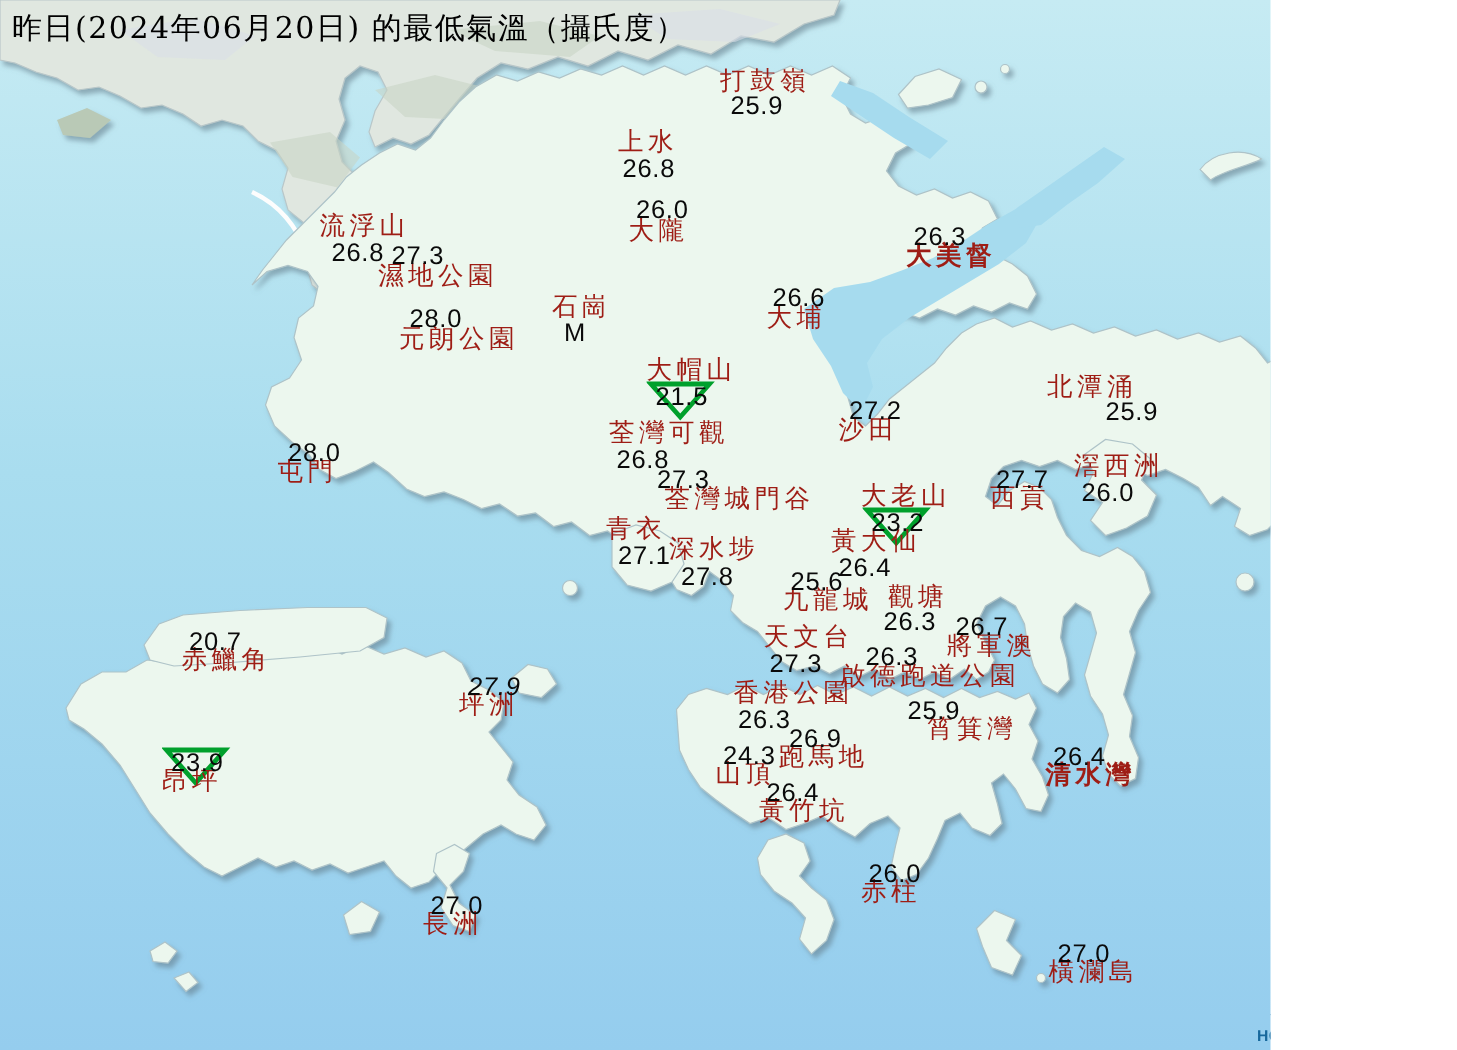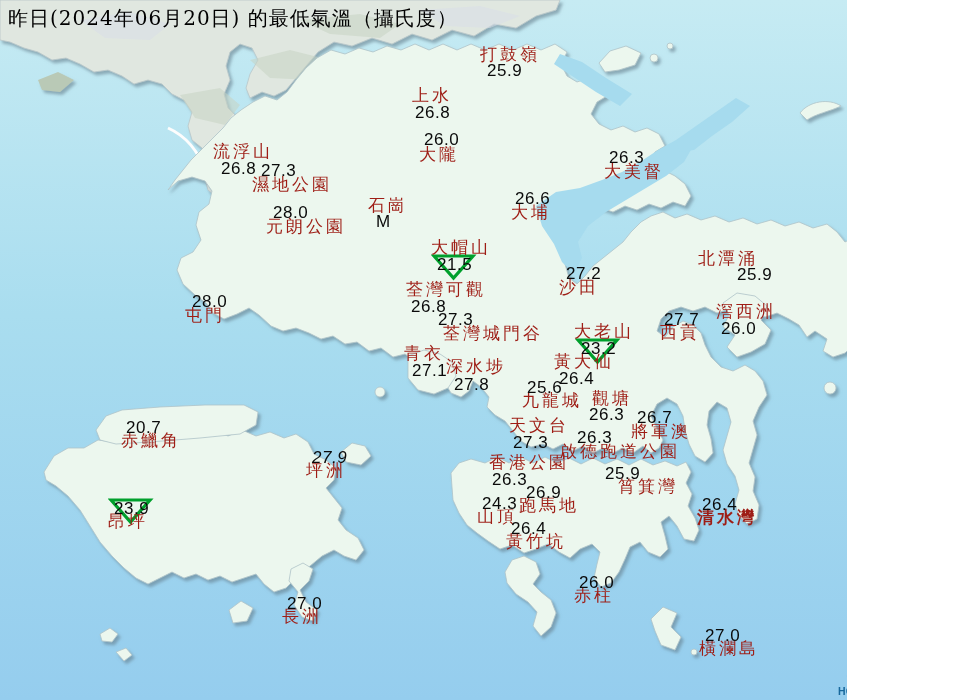--- a/index.html
+++ b/index.html
@@ -93,21 +93,21 @@
   <div class="map-title">昨日(2024年06月20日) 的最低氣溫（攝氏度）</div>
 
   <div id="stations-layer">
       <div class="st-value" style="left: 487px; top: 62px;">25.9</div>
       <div class="st-name" style="left: 480px; top: 46px;">打鼓嶺</div>
       <div class="st-value" style="left: 415px; top: 104px;">26.8</div>
       <div class="st-name" style="left: 412px; top: 87px;">上水</div>
       <div class="st-value" style="left: 424px; top: 131px;">26.0</div>
       <div class="st-name" style="left: 419px; top: 146px;">大隴</div>
       <div class="st-value" style="left: 609px; top: 149px;">26.3</div>
-      <div class="st-name" style="left: 604px; top: 163px;">大美督</div>
+      <div class="st-name" style="left: 604px; top: 163px; font-weight: bold;">大美督</div>
       <div class="st-value" style="left: 221px; top: 160px;">26.8</div>
       <div class="st-name" style="left: 213px; top: 143px;">流浮山</div>
       <div class="st-value" style="left: 261px; top: 162px;">27.3</div>
       <div class="st-name" style="left: 252px; top: 176px;">濕地公園</div>
       <div class="st-value" style="left: 273px; top: 204px;">28.0</div>
       <div class="st-name" style="left: 266px; top: 218px;">元朗公園</div>
       <div class="st-value" style="left: 376px; top: 213px;">M</div>
       <div class="st-name" style="left: 368px; top: 197px;">石崗</div>
       <div class="st-value" style="left: 192px; top: 293px;">28.0</div>
       <div class="st-name" style="left: 185px; top: 307px;">屯門</div>

